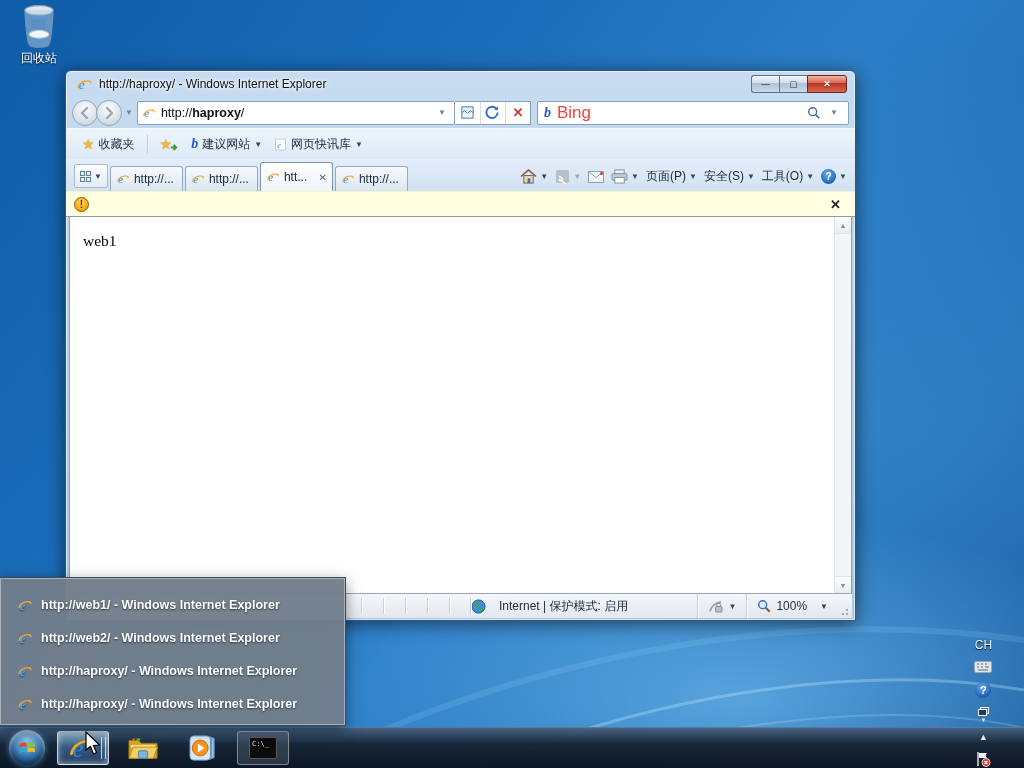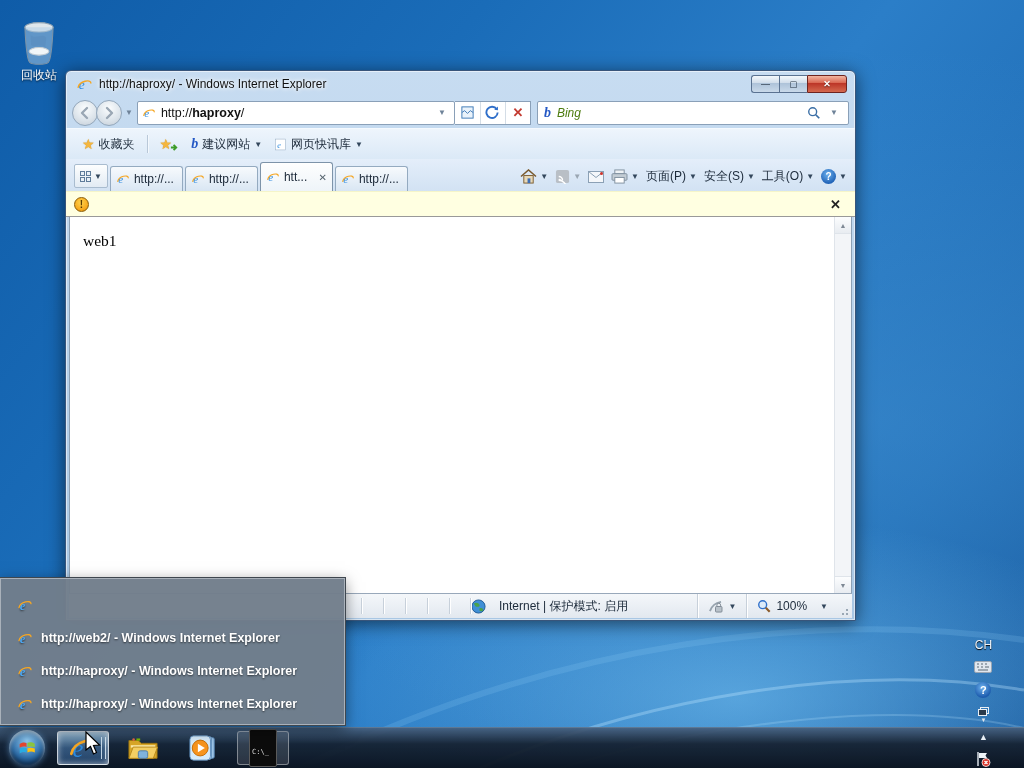--- a/index.html
+++ b/index.html
@@ -8,21 +8,21 @@
   
   .desktop { position:absolute; inset:0;
     background:
       radial-gradient(ellipse 620px 260px at 72% 91%, rgba(130,205,250,.55), rgba(130,205,250,0) 70%),
       radial-gradient(ellipse 900px 500px at 85% 55%, rgba(70,150,215,.45), rgba(70,150,215,0) 75%),
       linear-gradient(128deg, #0f5ca8 0%, #1a6cb8 30%, #2b7ec8 55%, #1f6cb4 80%, #135397 100%);
   }
   .swoosh { position:absolute; inset:0; pointer-events:none; }
 
   
-  .recycle { position:absolute; left:10px; top:20px; width:58px; text-align:center; }
+  .recycle { position:absolute; left:10px; top:3px; width:58px; text-align:center; }
   .recycle .lbl { color:#fff; font-size:12px; text-shadow:0 1px 2px rgba(0,0,0,.8); margin-top:1px; }
 
   
   .win { position:absolute; left:65px; top:70px; width:791px; height:551px;
     background:linear-gradient(#c7dcf1, #a9c7e4);
     border:1px solid #39557a; border-radius:6px 6px 0 0;
     box-shadow:0 3px 18px rgba(0,0,0,.55), inset 0 0 0 1px rgba(255,255,255,.55);
   }
   .titlebar { position:relative; height:26px; display:flex; align-items:center; padding-left:10px; }
   .titlebar .ttl { font-size:12px; color:#111; margin-left:6px; text-shadow:0 0 6px #fff,0 0 4px #fff; white-space:nowrap; }
@@ -35,21 +35,21 @@
   .navrow { height:31px; display:flex; align-items:center; padding:0 6px; }
   .navcirc { width:26px; height:26px; border-radius:50%; border:1px solid #93a7bb; background:radial-gradient(circle at 50% 32%, #fbfdfe, #dbe3ea 60%, #c3ccd6); display:flex; align-items:center; justify-content:center; }
   .navcirc + .navcirc { margin-left:-2px; }
   .chev { font-size:8px; color:#6f8399; margin:0 4px 0 3px; }
   .addr { flex:0 0 318px; height:24px; background:#fff; border:1px solid #8aa0b8; border-radius:2px; display:flex; align-items:center; padding:0 4px; font-size:12.5px; color:#111; }
   .addr .host { font-weight:bold; }
   .addr .dd { margin-left:auto; }
   .btngrp { display:flex; height:24px; border:1px solid #8aa0b8; border-left:none; background:#fff; }
   .btngrp .tbtn { width:25px; display:flex; align-items:center; justify-content:center; border-left:1px solid #d4dde6; }
   .search { margin-left:6px; flex:1; height:24px; background:#fff; border:1px solid #8aa0b8; border-radius:2px; display:flex; align-items:center; padding:0 6px; }
-  .search .ph { font-size:12px; font-style:italic; color:#4d7c0f; margin-left:6px; }
+  .search .ph { font-size:17px; color:#ef4444; margin-left:6px; }
   .search .right { margin-left:auto; display:flex; align-items:center; gap:6px; }
 
   
   .favrow { height:31px; display:flex; align-items:center; padding:0 10px; font-size:12px; color:#1c2a3a;
     background:linear-gradient(#eef5fc,#dbe9f7); border-top:1px solid #f4f9fe; }
   .favitem { display:flex; align-items:center; gap:4px; padding:3px 6px; border-radius:2px; }
   .vsep { width:1px; height:18px; background:#b9c8d8; margin:0 6px; box-shadow:1px 0 0 #f3f8fd; }
   .star { color:#f4b63f; font-size:14px; text-shadow:0 0 1px #b97c0e; }
   .bingb { color:#2458c5; font-weight:bold; font-style:italic; font-size:14px; font-family:"Liberation Serif",serif; }
   .ddk { font-size:8px; color:#33475c; }
@@ -104,21 +104,21 @@
   .tbtn2.hot { background:linear-gradient(rgba(190,230,255,.65), rgba(90,150,210,.45) 50%, rgba(60,110,170,.5)); border:1px solid rgba(255,255,255,.75); box-shadow:inset 0 0 6px rgba(255,255,255,.6); }
   .tbtn2.run { background:rgba(255,255,255,.12); border:1px solid rgba(255,255,255,.4); }
   .stackedge { position:absolute; right:2px; top:5px; bottom:5px; width:5px; border-left:1px solid rgba(230,245,255,.8); border-right:1px solid rgba(230,245,255,.8); }
   .plain { border:none; background:none; }
 
   .tray { margin-left:auto; display:flex; align-items:center; gap:9px; padding-right:8px; color:#eef3f8; font-size:12px;flex-direction:column; }
   .tray .txt { text-shadow:0 1px 1px #000; }
   .clock { text-align:right; font-size:12px; line-height:1.4; color:#fff; text-shadow:0 1px 1px #000; padding-left:6px; }
   .upar { font-size:9px; color:#e8eef4; }
 
-  .cmdico { width:28px; height:22px; background:#0c0c0c; border:1px solid #5a5a5a; border-radius:2px; color:#ddd; font-family:"DejaVu Sans Mono",monospace; font-size:7px; padding:18px 2px; }
+  .cmdico { width:28px; height:22px; background:#0c0c0c; border:1px solid #5a5a5a; border-radius:2px; color:#ddd; font-family:"DejaVu Sans Mono",monospace; font-size:7px; padding:2px 2px; }
 
   
   .cursor { position:absolute; left:84px; top:731px; z-index:20; pointer-events:none; }
 
   svg { display:block; }
 </style>
 </head>
 <body>
 
 <div class="desktop">
@@ -389,20 +389,21 @@
     </div>
   </div>
 </div>
 
 <div class="jumplist">
   <div class="jitem">
     <svg width="16" height="16" viewBox="0 0 24 24">
         <text x="4" y="19" font-family="Liberation Serif,serif" font-size="19" font-style="italic" fill="#4da6ef">e</text>
         <path d="M3 16 C5 7 21 4 21 10" stroke="#f5a623" stroke-width="2" fill="none" stroke-linecap="round"></path>
       </svg>
+    <span>http://web1/ - Windows Internet Explorer</span>
   </div>
   <div class="jitem">
     <svg width="16" height="16" viewBox="0 0 24 24">
         <text x="4" y="19" font-family="Liberation Serif,serif" font-size="19" font-style="italic" fill="#4da6ef">e</text>
         <path d="M3 16 C5 7 21 4 21 10" stroke="#f5a623" stroke-width="2" fill="none" stroke-linecap="round"></path>
       </svg>
     <span>http://web2/ - Windows Internet Explorer</span>
   </div>
   <div class="jitem">
     <svg width="16" height="16" viewBox="0 0 24 24">

